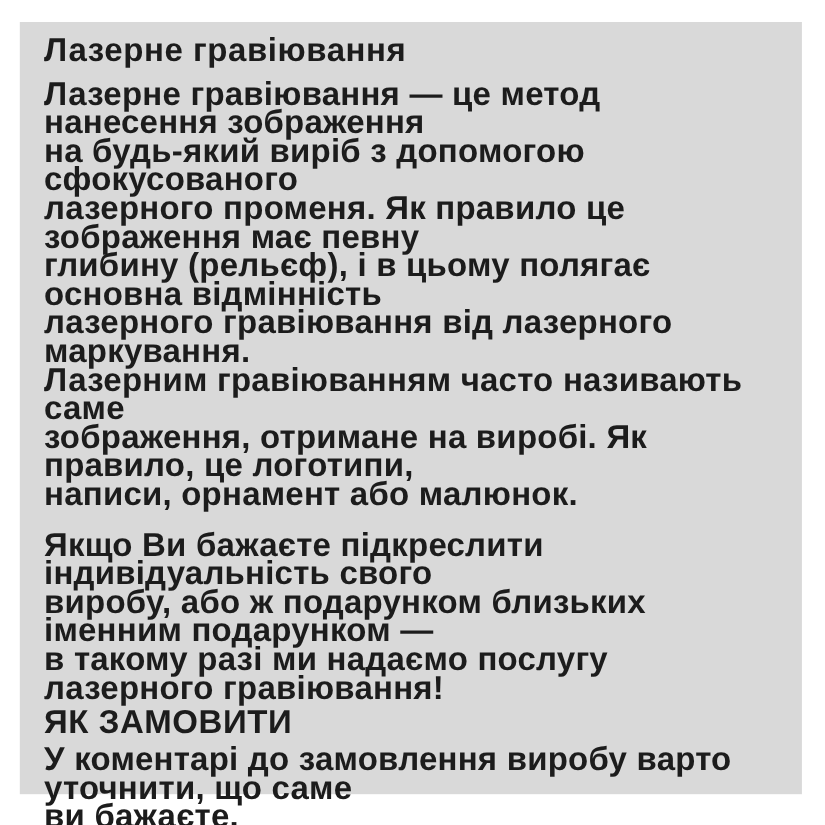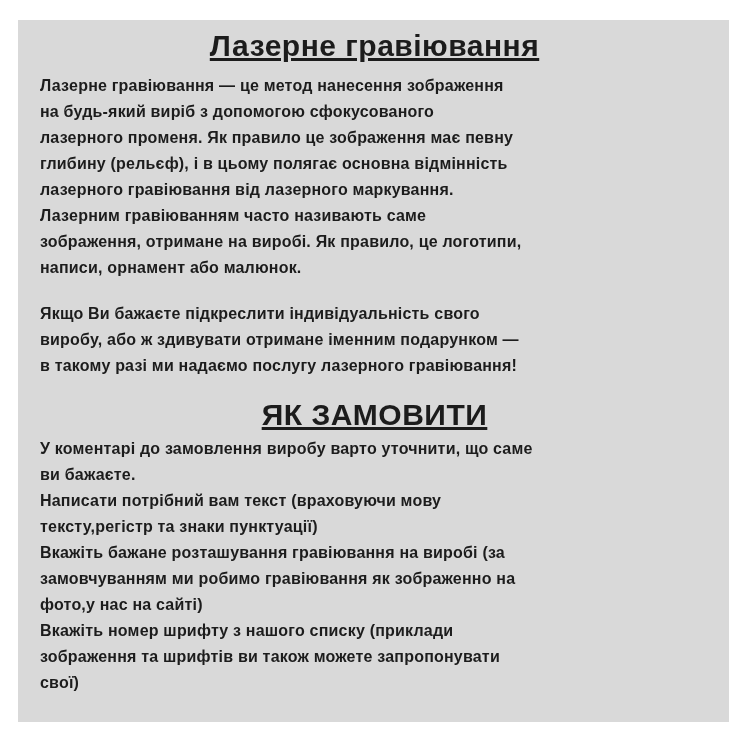--- a/index.html
+++ b/index.html
@@ -21,35 +21,32 @@
     width: 711px;
     height: 702px;
     background: #d9d9d9;
     box-sizing: border-box;
     padding: 6px 20px 0 22px;
     color: #1c1c1c;
   }
   .heading {
     font-size: 30px;
     font-weight: 700;
-    text-align: center;
     line-height: 36px;
     margin: 0;
     letter-spacing: 0.5px;
     white-space: pre-line;
-    text-decoration: underline;
   }
   .heading.top {
     margin-top: 2px;
   }
   .heading.mid {
-    margin-top: 18px;
   }
   .para {
-    font-size: 16px;
+    font-size: 30px;
     font-weight: 700;
     line-height: 26px;
     white-space: pre-line;
     letter-spacing: 0.2px;
     margin: 0;
   }
   .para.intro {
     margin-top: 9px;
   }
   .para.offer {
@@ -68,21 +65,21 @@
   <p class="para intro">Лазерне гравіювання — це метод нанесення зображення
 на будь-який виріб з допомогою сфокусованого
 лазерного променя. Як правило це зображення має певну
 глибину (рельєф), і в цьому полягає основна відмінність
 лазерного гравіювання від лазерного маркування.
 Лазерним гравіюванням часто називають саме
 зображення, отримане на виробі. Як правило, це логотипи,
 написи, орнамент або малюнок.</p>
 
   <p class="para offer">Якщо Ви бажаєте підкреслити індивідуальність свого
-виробу, або ж здивувати отримане іменним подарунком —
+виробу, або ж подарунком близьких іменним подарунком —
 в такому разі ми надаємо послугу лазерного гравіювання!</p>
 
   <h2 class="heading mid">ЯК ЗАМОВИТИ</h2>
 
   <p class="para howto">У коментарі до замовлення виробу варто уточнити, що саме
 ви бажаєте.
 Написати потрібний вам текст (враховуючи мову
 тексту,регістр та знаки пунктуації)
 Вкажіть бажане розташування гравіювання на виробі (за
 замовчуванням ми робимо гравіювання як зображенно на

